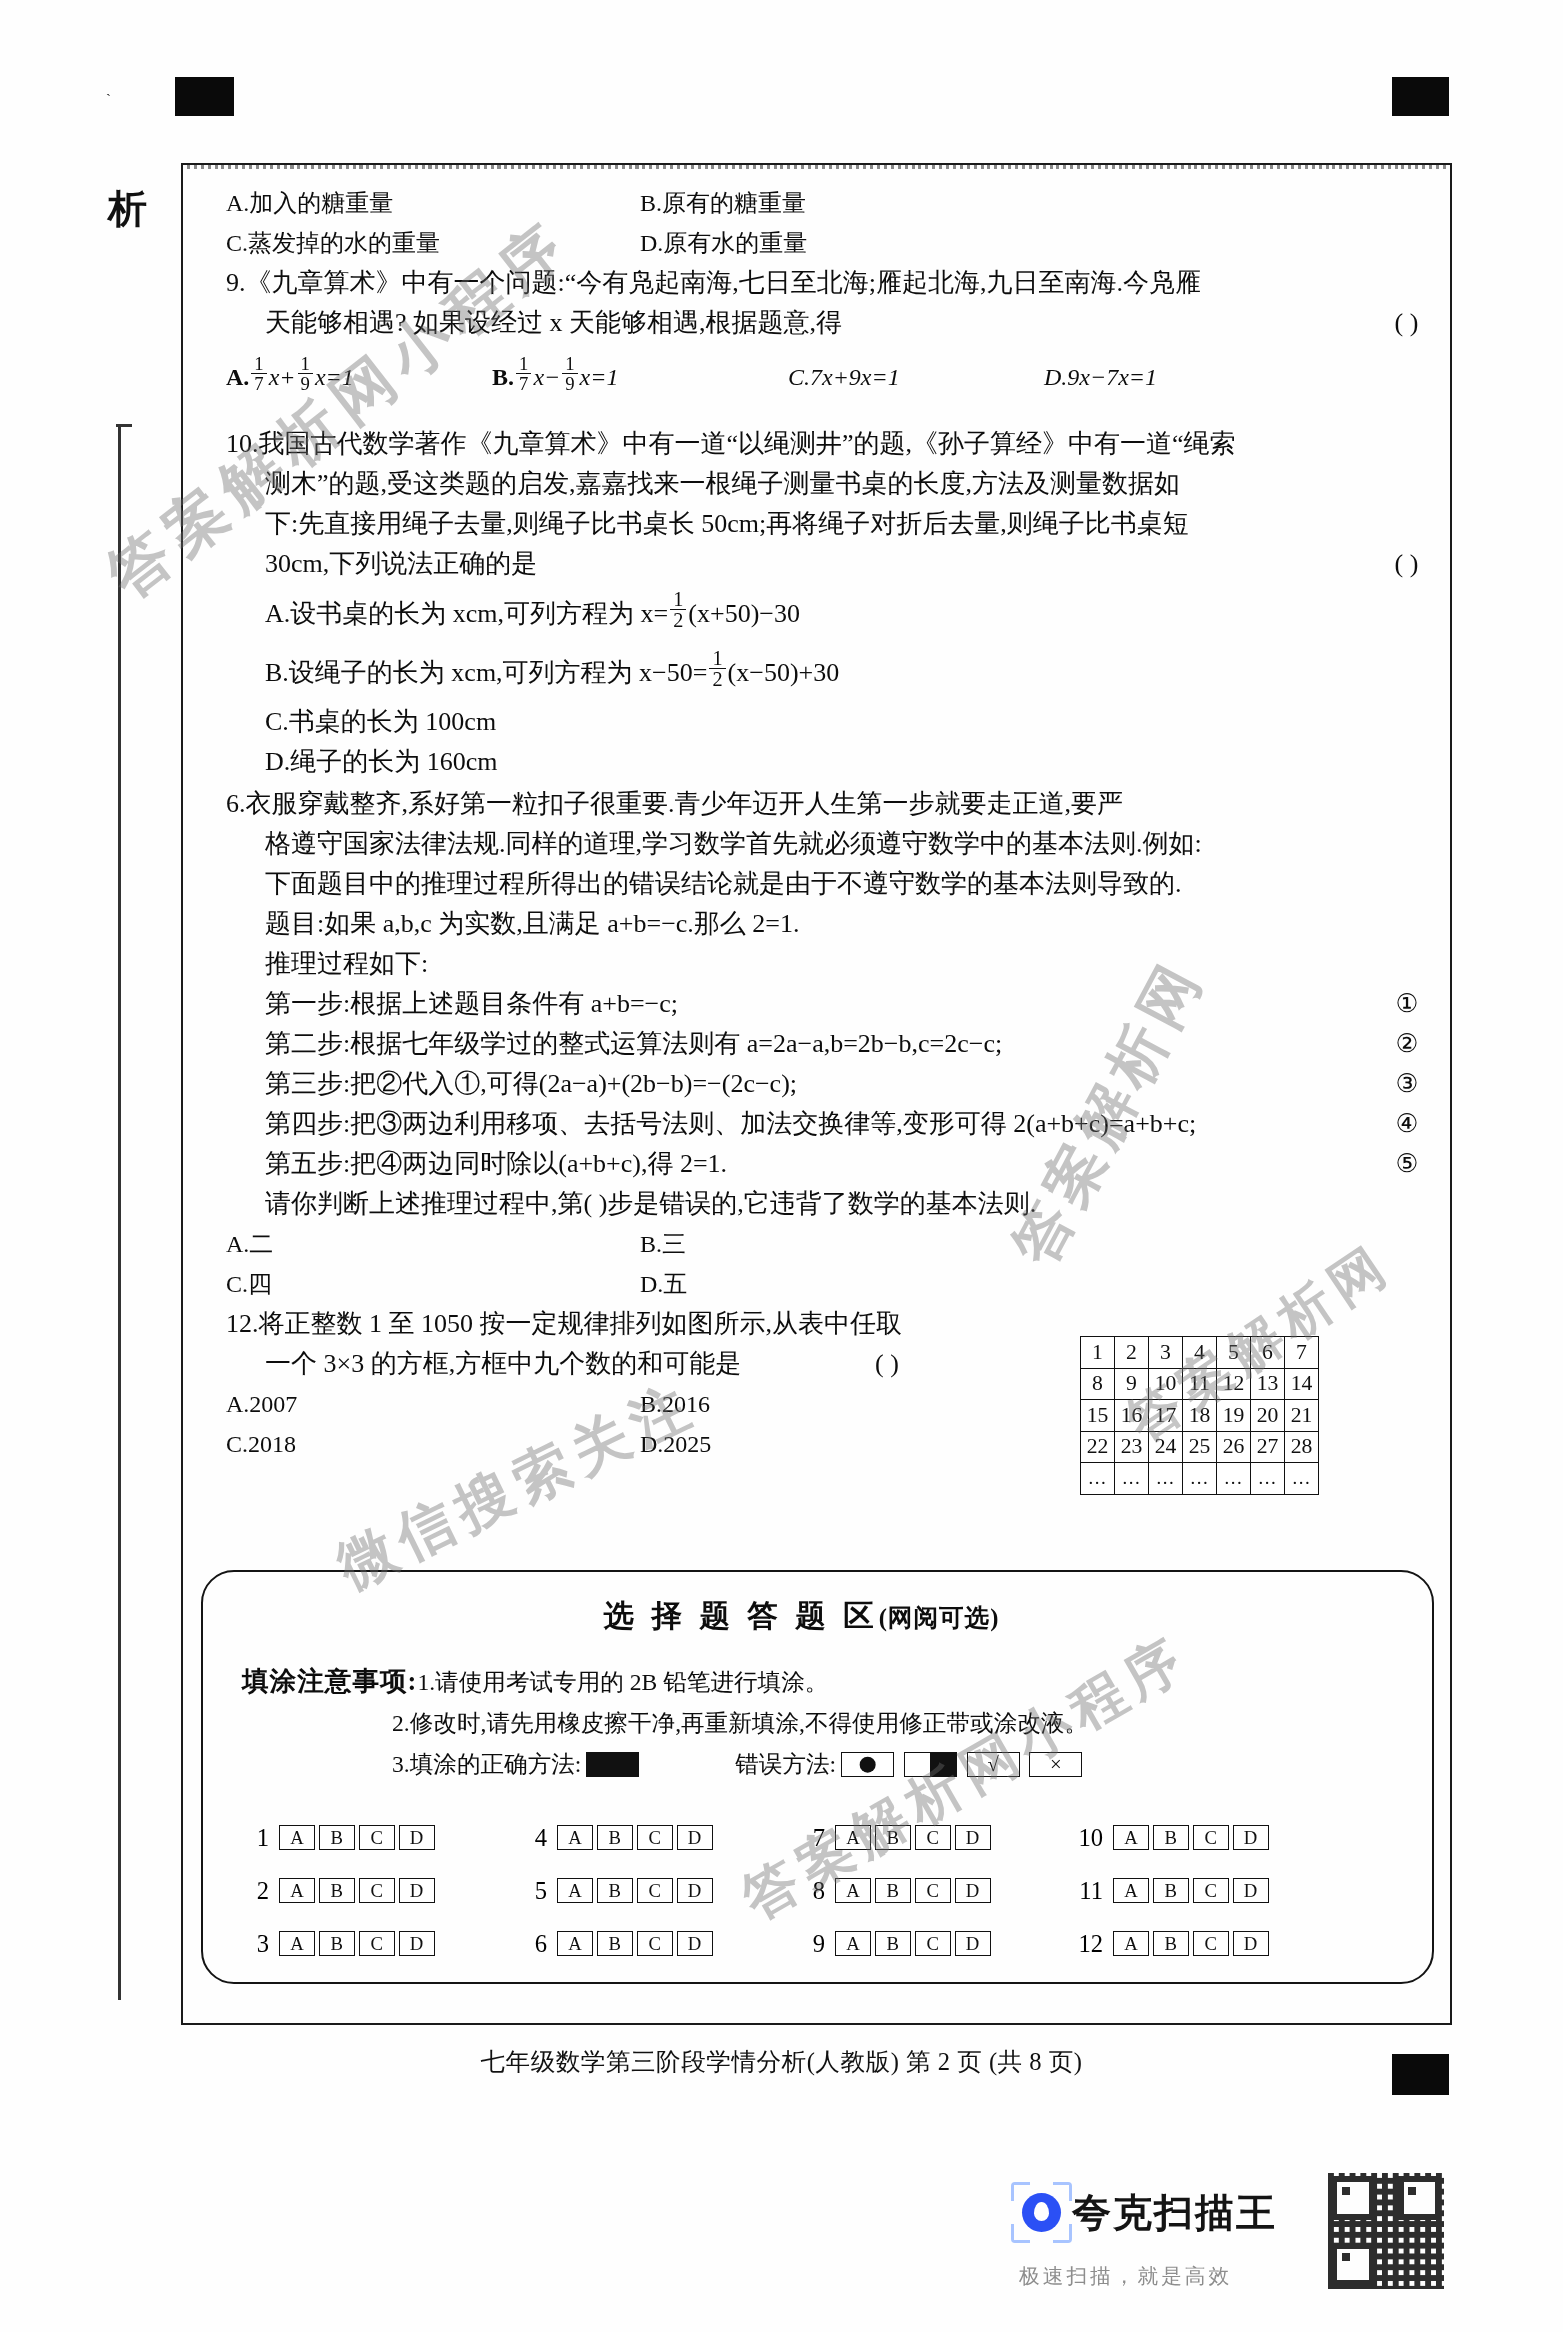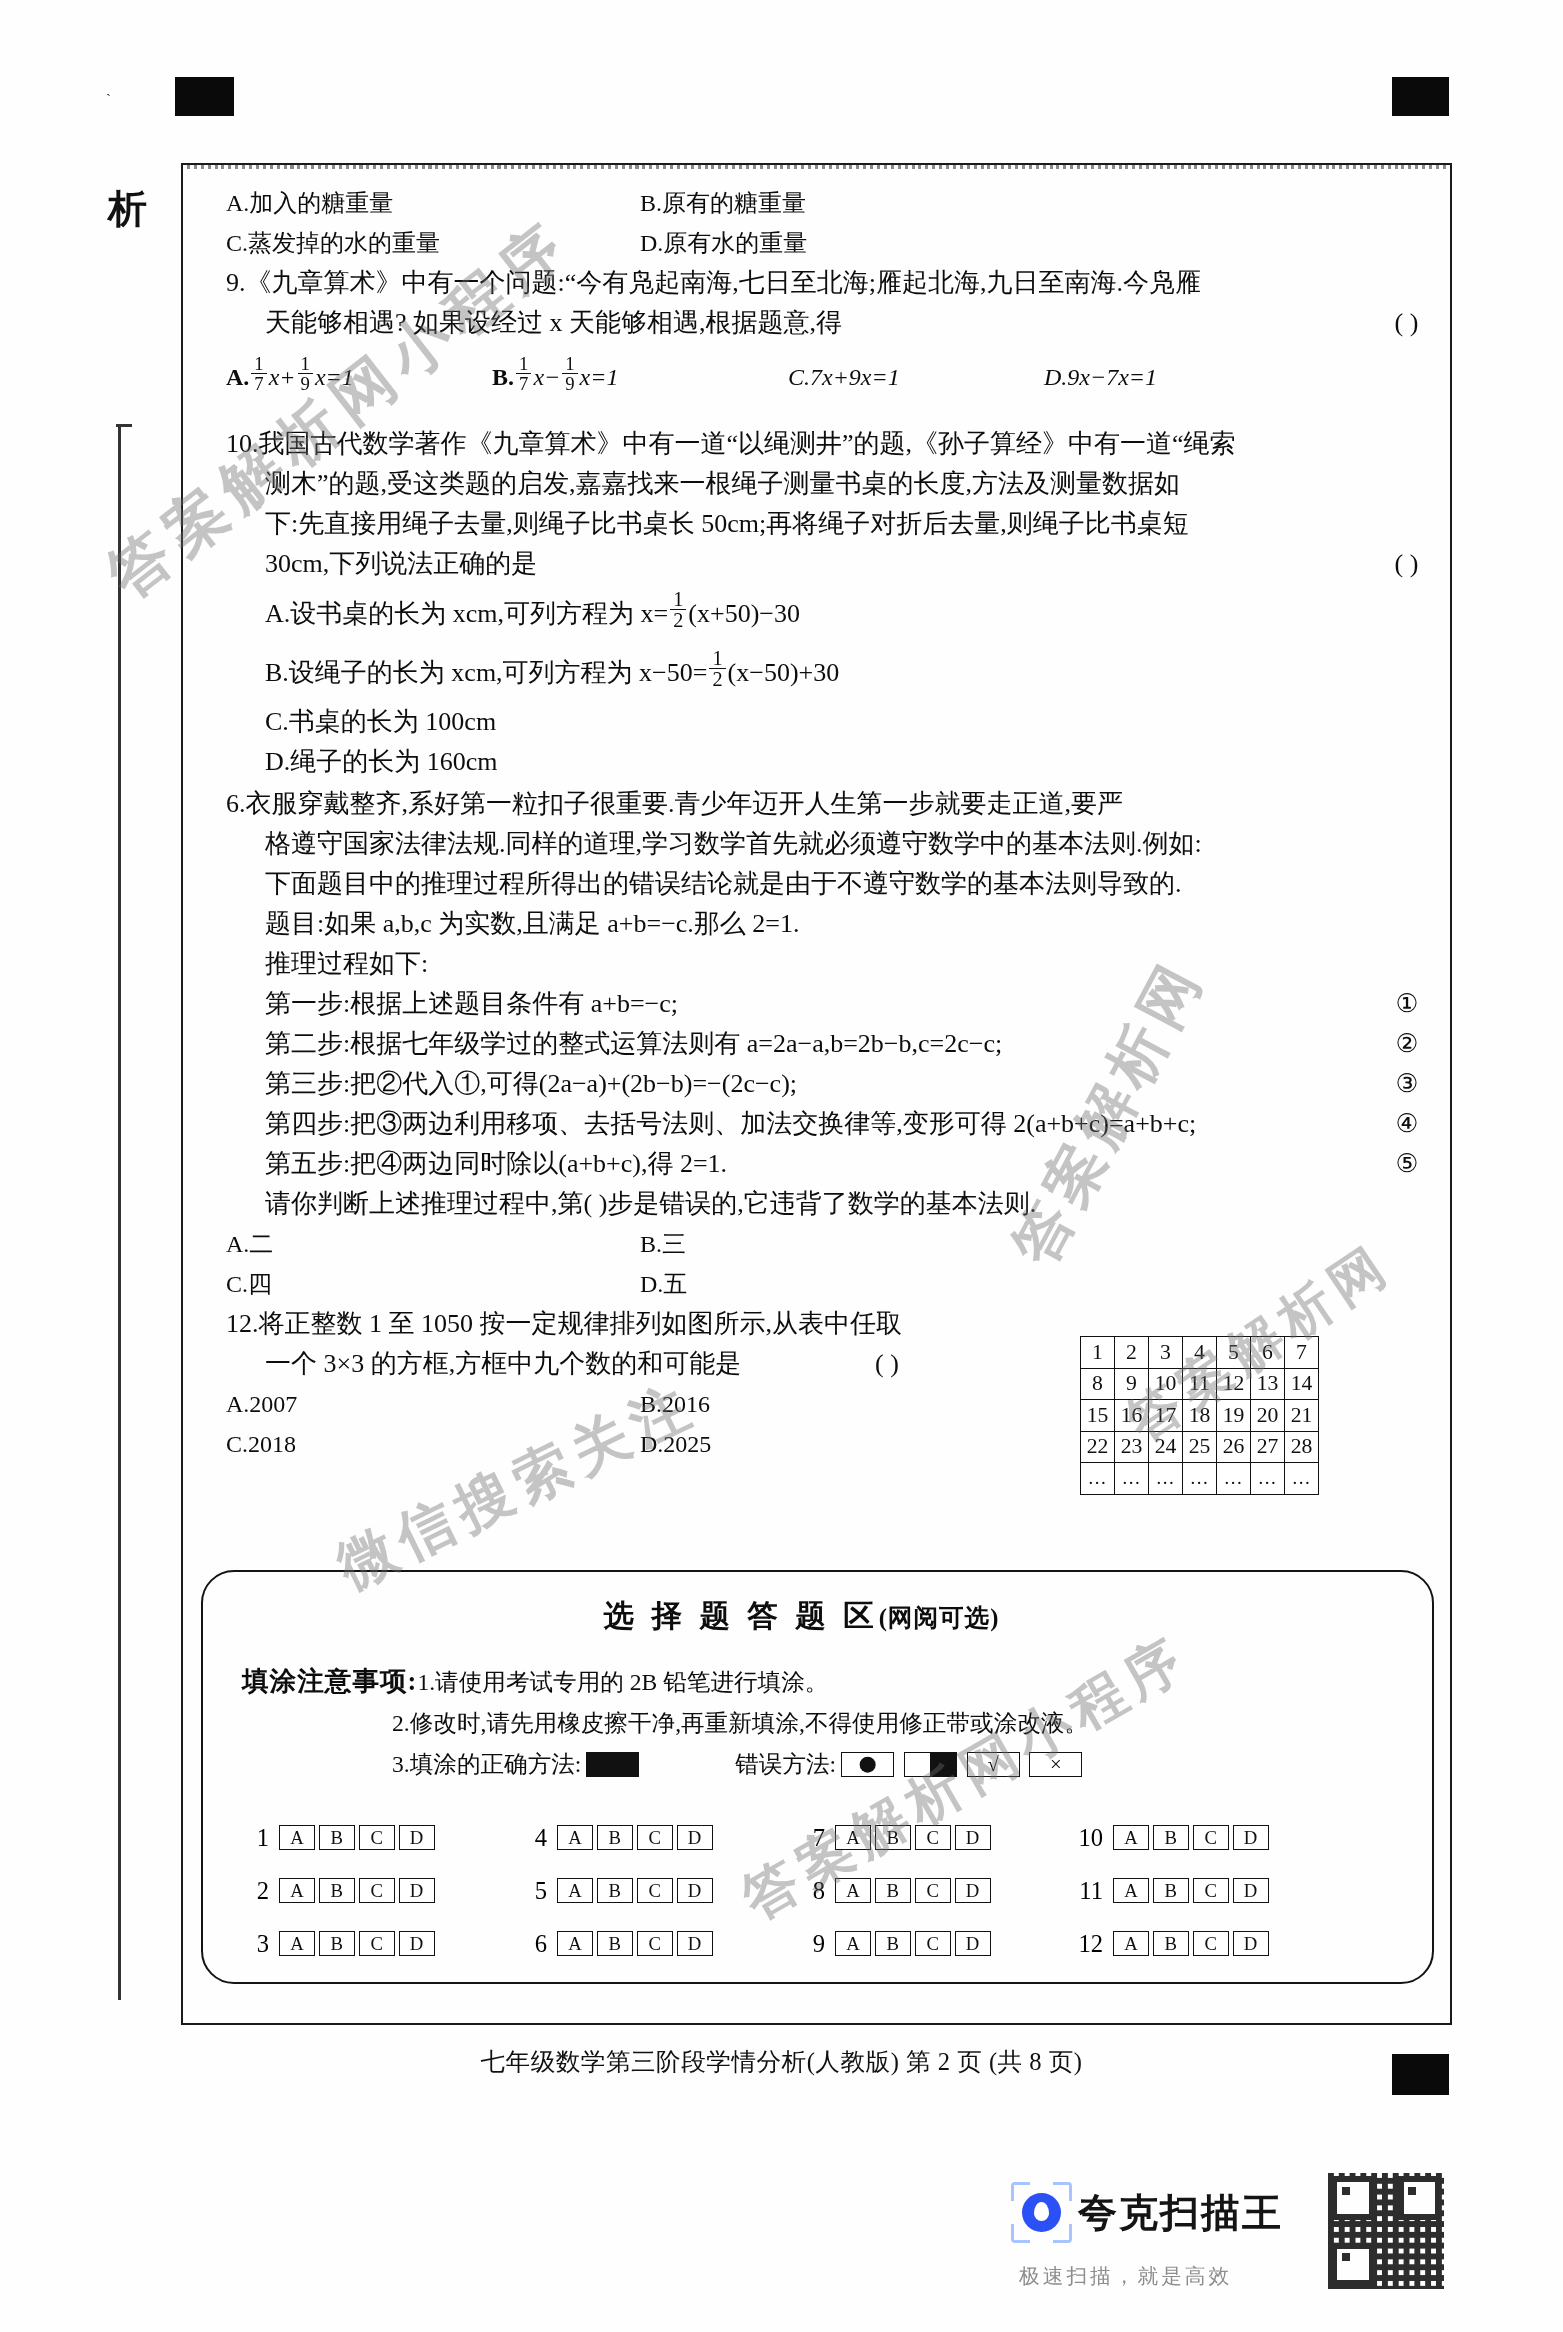--- a/index.html
+++ b/index.html
@@ -280,21 +280,21 @@
     letter-spacing: 0.5px;
   }
 
   
   #brand {
     position: absolute;
     left: 1011px;
     top: 2182px;
     display: flex;
     align-items: center;
-    gap: 6px;
+    gap: 0;
   }
   .brand-mark {
     position: relative;
     width: 61px;
     height: 61px;
   }
   .brand-mark .corner {
     position: absolute;
     width: 15.8px; height: 15.8px;
     border: 3.9px solid #a8c4ff;

